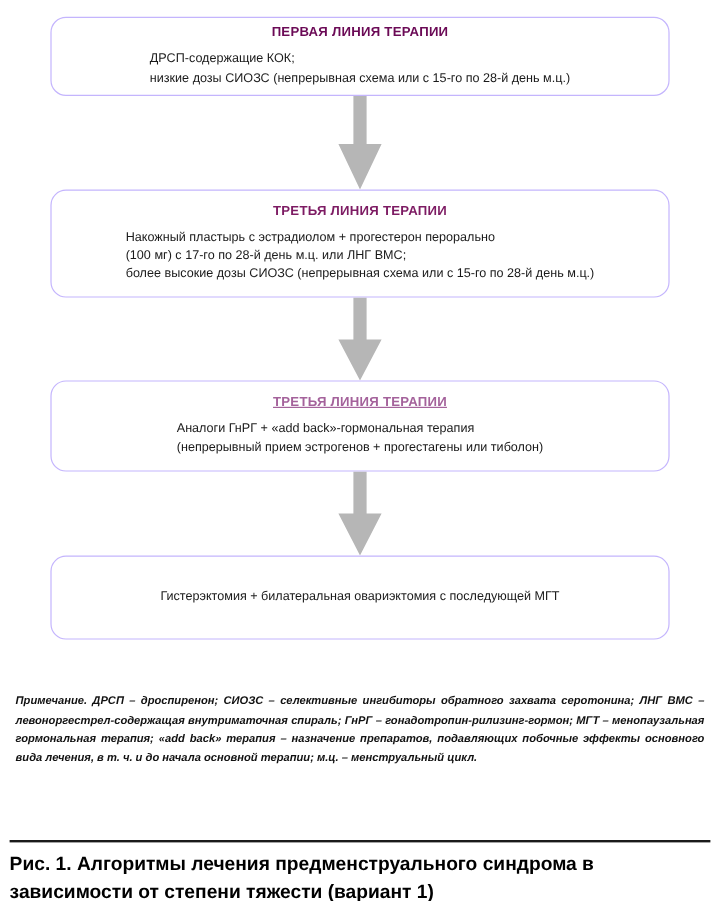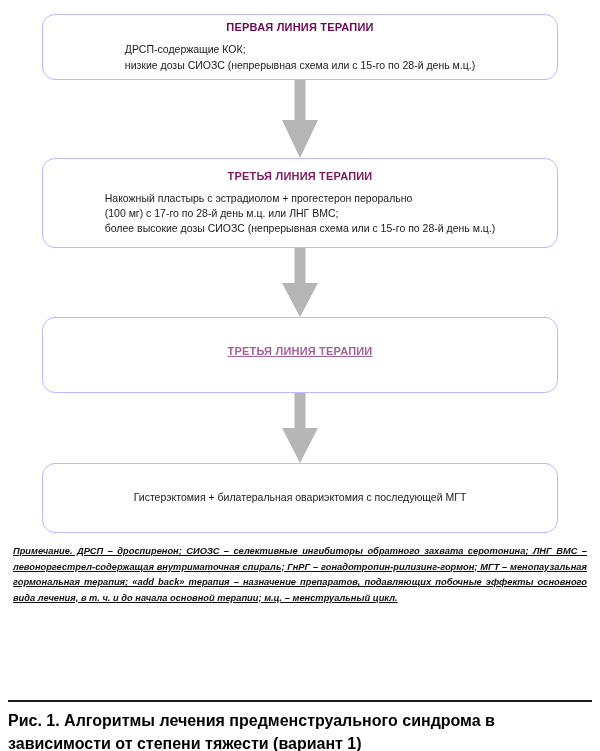--- a/index.html
+++ b/index.html
@@ -83,29 +83,28 @@
   #arrow-1 { top: 80px;  height: 78px; }
   #arrow-2 { top: 248px; height: 69px; }
   #arrow-3 { top: 393px; height: 70px; }
 
   .arrow svg { display: block; width: 100%; height: 100%; }
 
   
   .note {
     position: absolute;
     left: 13px;
-    top: 544px;
+    top: 577px;
     width: 574px;
     font-size: 9.3px;
     line-height: 1.68;
     font-weight: bold;
     font-style: italic;
     text-align: justify;
     color: #111111;
-    text-decoration: underline;
   }
 
   
   .rule {
     position: absolute;
     left: 8px;
     top: 700px;
     width: 584px;
     height: 2px;
     background: #1a1a1a;
@@ -149,20 +148,22 @@
     </div>
 
     <div class="arrow" id="arrow-2">
       <svg viewBox="0 0 38 69" preserveAspectRatio="none" aria-hidden="true">
         <polygon points="13.5,0 24.5,0 24.5,35 37,35 19,69 1,35 13.5,35" fill="#b6b6b6"></polygon>
       </svg>
     </div>
 
     <div class="node" id="node-3">
       <div class="node-title tone-3">ТРЕТЬЯ ЛИНИЯ ТЕРАПИИ</div>
+      <div class="node-body">Аналоги ГнРГ + «add back»-гормональная терапия
+(непрерывный прием эстрогенов + прогестагены или тиболон)</div>
     </div>
 
     <div class="arrow" id="arrow-3">
       <svg viewBox="0 0 38 70" preserveAspectRatio="none" aria-hidden="true">
         <polygon points="13.5,0 24.5,0 24.5,35 37,35 19,70 1,35 13.5,35" fill="#b6b6b6"></polygon>
       </svg>
     </div>
 
     <div class="node" id="node-4">
       <div class="node-body">Гистерэктомия + билатеральная овариэктомия с последующей МГТ</div>

